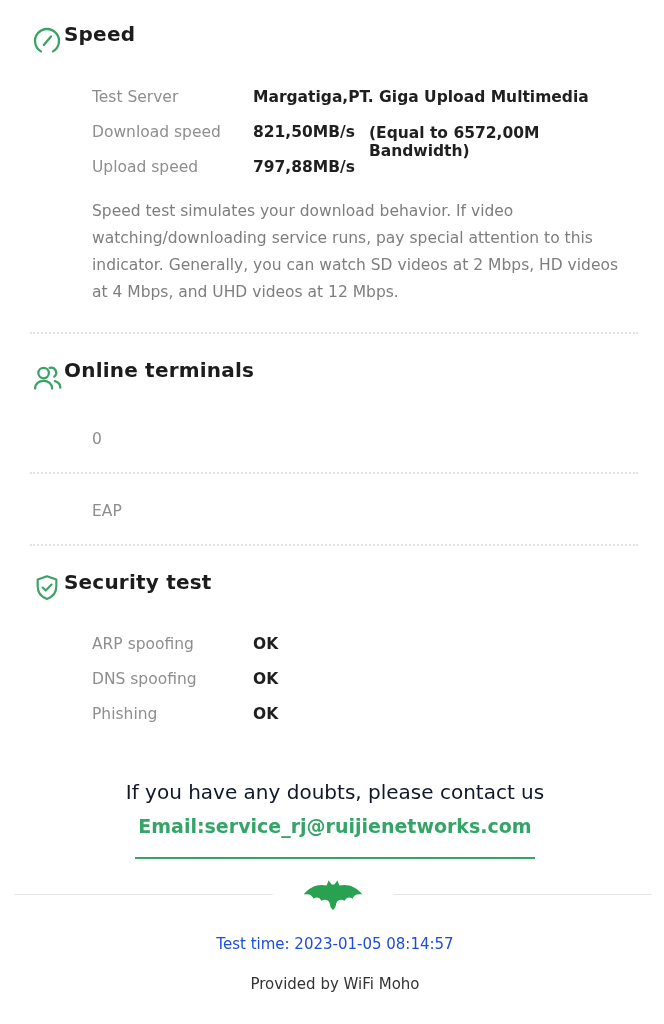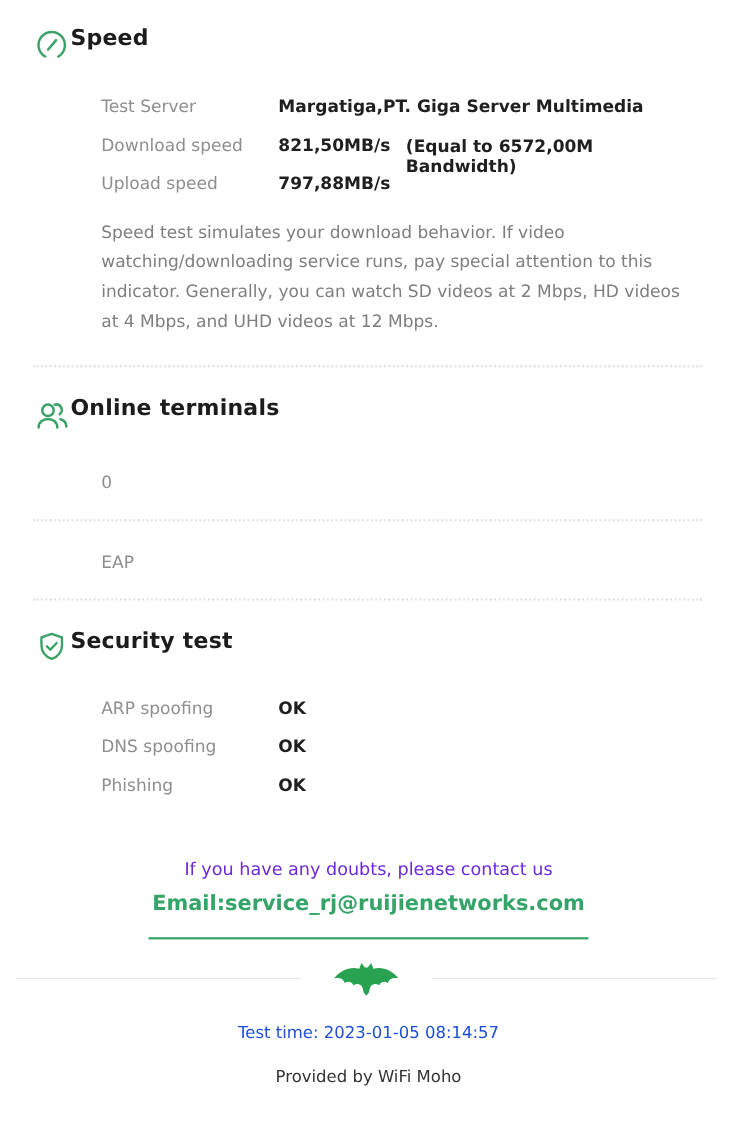--- a/index.html
+++ b/index.html
@@ -31,21 +31,21 @@
   .solo-val { margin: 28px 0 0 62px; color: #8e8e8e; font-size: 15.5px; }
 
   .dash {
     border: none; border-top: 2px dotted #e3e3e3;
     margin: 24px 2px 24px 0;
   }
   .dash.d1 { margin-top: 26px; }
 
   
   .footer { text-align: center; margin-top: 48px; }
-  .contact { font-size: 16px; color: #6d28d9; }
+  .contact { font-size: 20px; color: #0f172a; }
   .email {
     display: inline-block; margin-top: 11px;
     color: var(--email-green, #35a468); font-size: 19px; font-weight: 600;
     text-decoration: none; border-bottom: 2px solid var(--email-green, #35a468);
     padding: 0 3px 20px;
   }
   .bat-row { display: flex; align-items: center; margin: 20px -12px 0 -16px; }
   .bat-row .line { flex: 1; height: 1px; background: #e6e6e6; }
   .bat { margin: 0 28px; color: var(--bat-green, #28a150); display: flex; }
   .test-time { margin-top: 24px; font-size: 15px; color: #1d4ed8; }
@@ -64,21 +64,21 @@
         <svg width="32" height="32" viewBox="0 0 24 24" fill="none" stroke="currentColor" stroke-width="1.7" stroke-linecap="round">
           <path d="M7.5 19.79 A9 9 0 1 1 16.5 19.79"></path>
           <line x1="9.6" y1="15" x2="15" y2="8.6"></line>
         </svg>
       </span>
       <h2 class="sec-title">Speed</h2>
     </div>
     <div class="rows">
       <div class="row">
         <span class="lbl">Test Server</span>
-        <span class="val">Margatiga,PT. Giga Server Multimedia</span>
+        <span class="val">Margatiga,PT. Giga Upload Multimedia</span>
       </div>
       <div class="row">
         <span class="lbl">Download speed</span>
         <span class="val">821,50MB/s</span>
         <span class="extra">(Equal to 6572,00M Bandwidth)</span>
       </div>
       <div class="row">
         <span class="lbl">Upload speed</span>
         <span class="val">797,88MB/s</span>
       </div>

